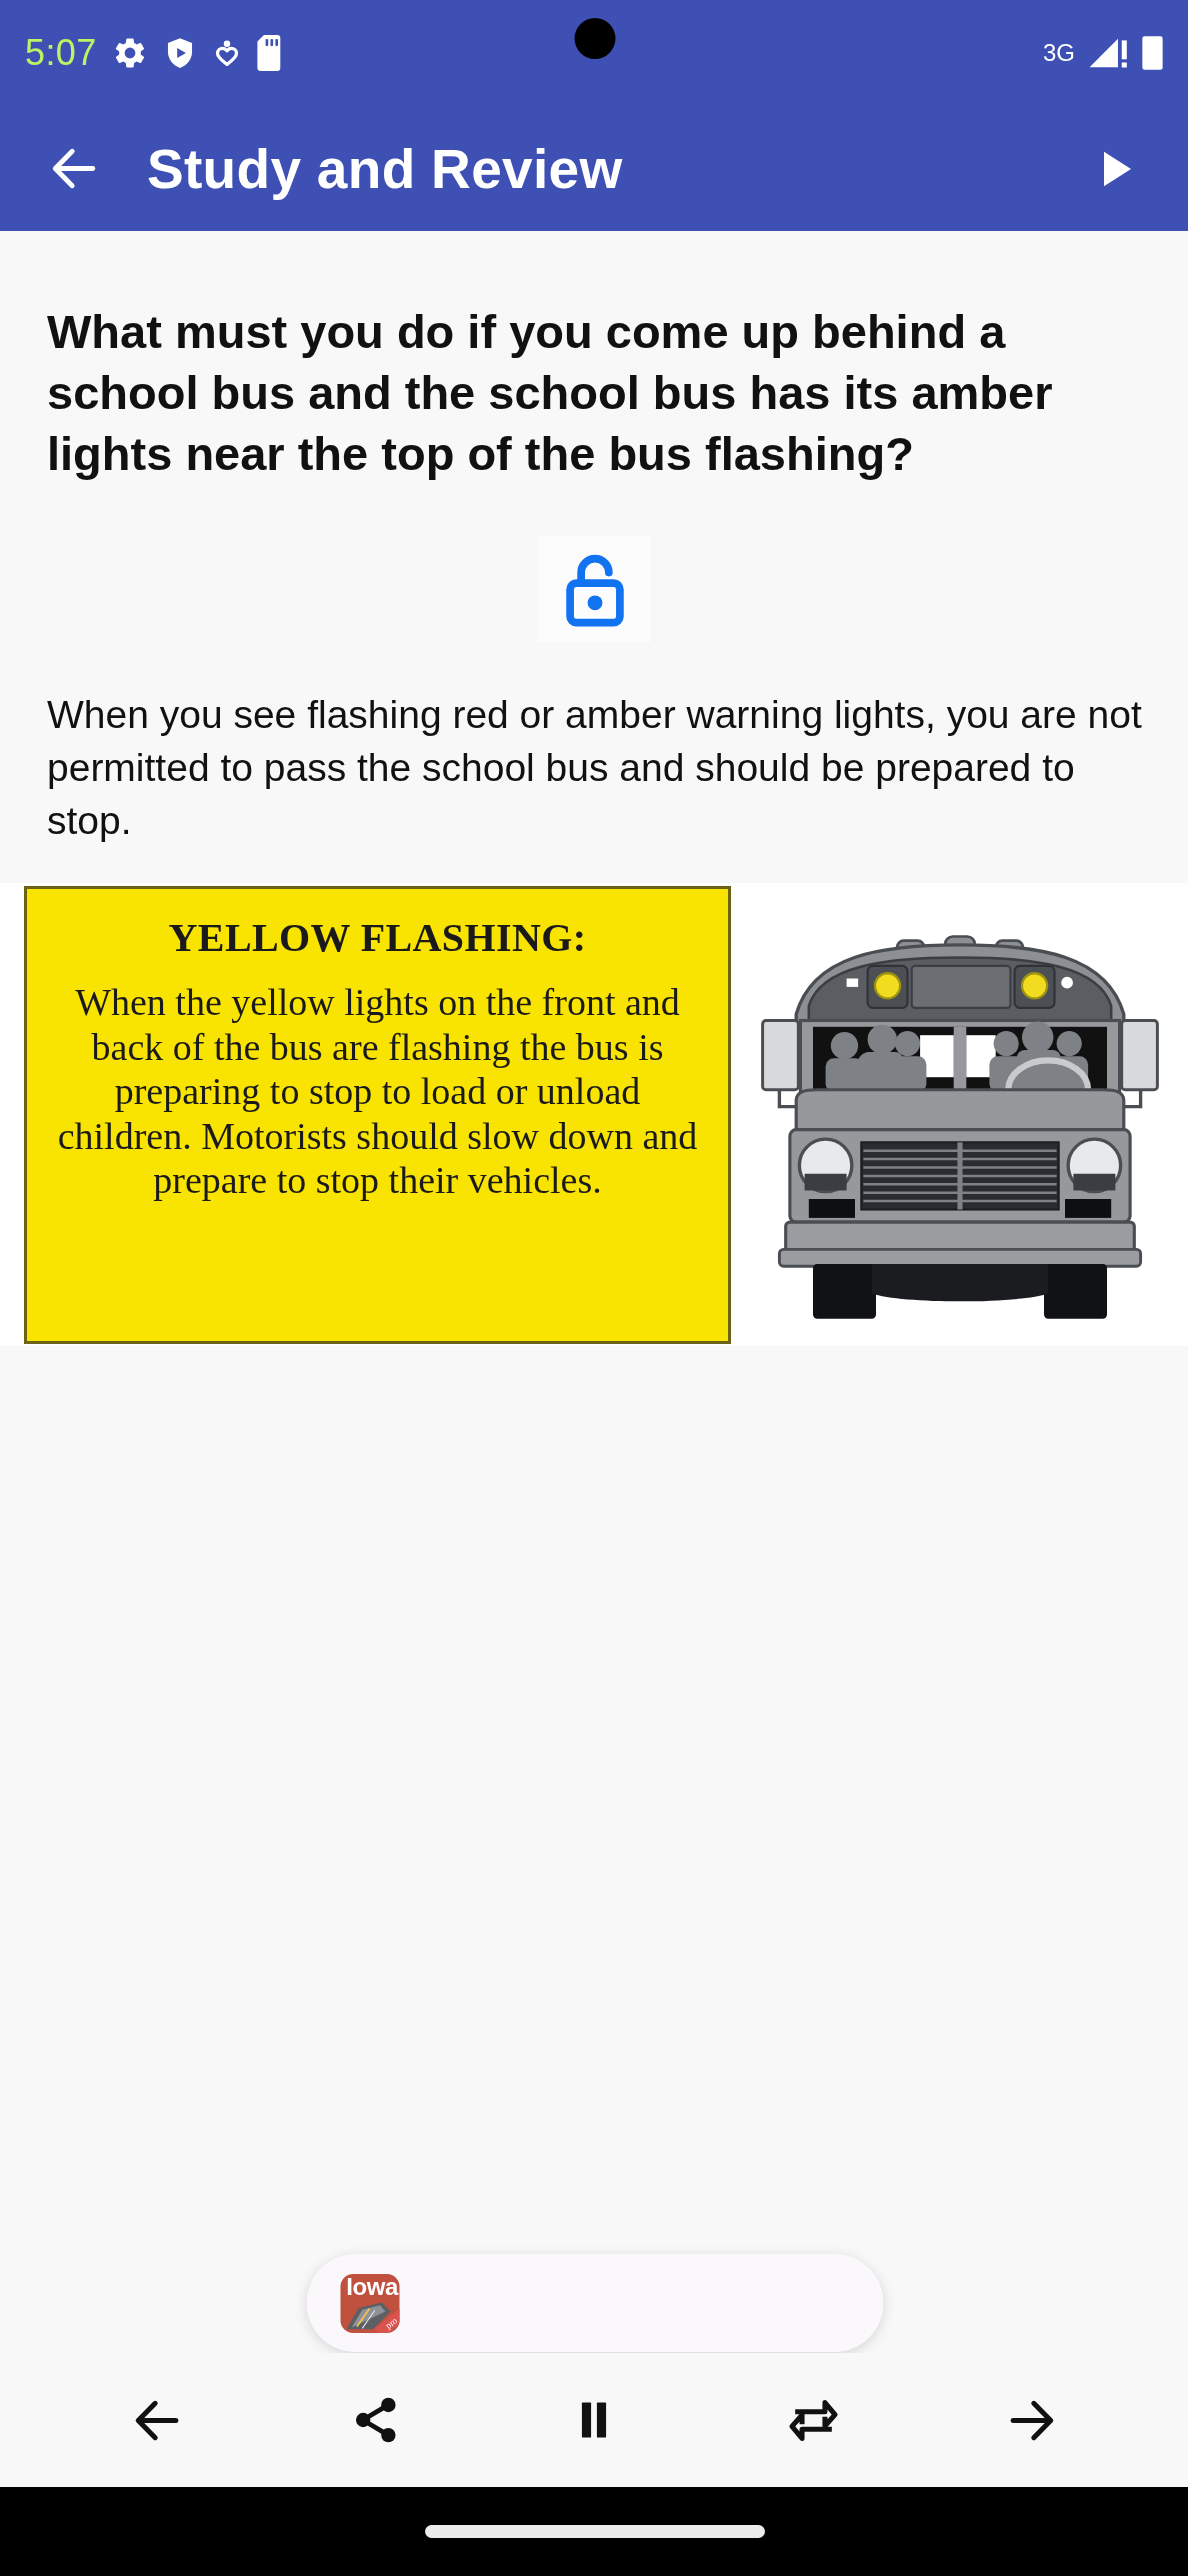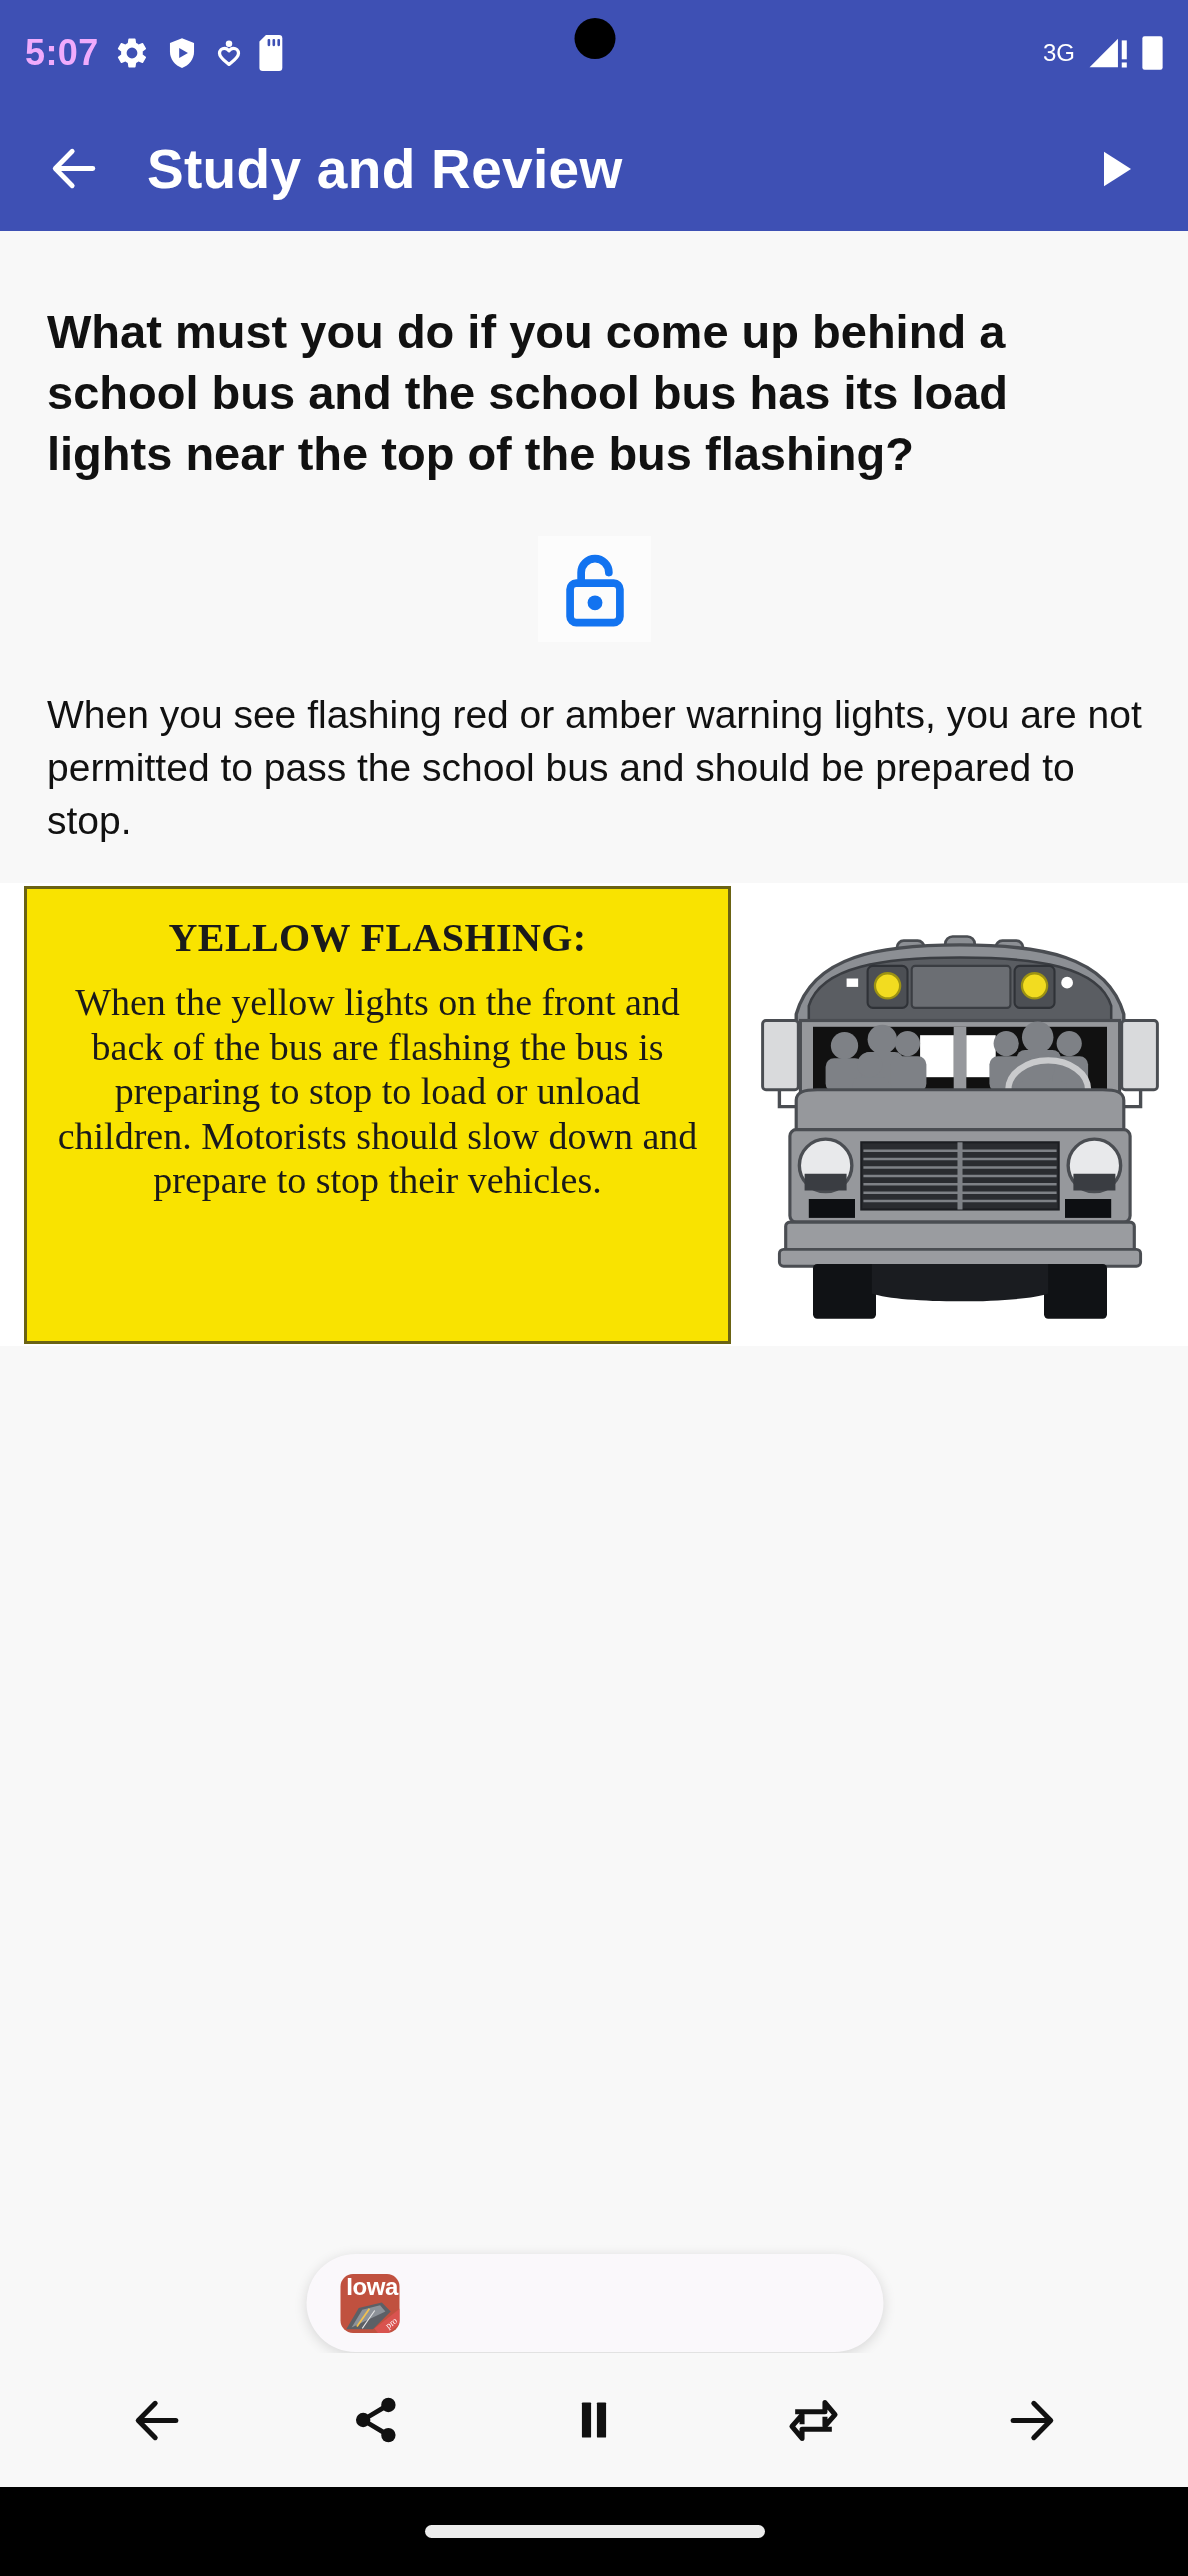--- a/index.html
+++ b/index.html
@@ -10,21 +10,21 @@
     overflow:hidden;
   }
   #screen { position:relative; width:1189px; height:2576px; background:#f8f8f8; }
 
   
   .statusbar{
     position:relative; height:106px; background:#3e50b4;
     display:flex; align-items:center; padding:0 25px;
   }
   .sb-left{ display:flex; align-items:center; gap:15px; }
-  .sb-time{ color:#f0abfc; font-size:36px; letter-spacing:0.4px; font-weight:700; line-height:1; }
+  .sb-time{ color:#bef264; font-size:36px; letter-spacing:0.4px; font-weight:400; line-height:1; }
   .sb-right{ margin-left:auto; display:flex; align-items:center; gap:12.5px; }
   .sb-3g{ color:#fff; font-size:24px; line-height:1; }
   .sb-icon{ display:inline-flex; align-items:center; justify-content:center; }
   .camera-hole{
     position:absolute; left:50%; top:18px; transform:translateX(-50%);
     width:41px; height:41px; border-radius:50%; background:#000;
   }
 
   
   .appbar{
@@ -201,21 +201,21 @@
     <div class="appbar-title">Study and Review</div>
     <div class="appbar-play">
       <svg width="48" height="48" viewBox="0 0 24 24" fill="#fff">
         <polygon points="6.5,3.4 20,12 6.5,20.6"></polygon>
       </svg>
     </div>
   </div>
 
   <div class="content">
 
-    <div class="question">What must you do if you come up behind a school bus and the school bus has its load lights near the top of the bus flashing?</div>
+    <div class="question">What must you do if you come up behind a school bus and the school bus has its amber lights near the top of the bus flashing?</div>
 
 
     <div class="lock-wrap">
       <div class="lock-box">
         <svg width="70" height="77" viewBox="0 0 26 30" fill="none" stroke="#1273f0" stroke-width="3">
           <rect x="3.3" y="12.5" width="19.4" height="15.4" rx="2.4"></rect>
           <path d="M7.6 12.2V8.4a5.4 5.4 0 0 1 10.8 0" stroke-linecap="round"></path>
           <circle cx="13" cy="20.2" r="2.9" fill="#1273f0" stroke="none"></circle>
         </svg>
       </div>

